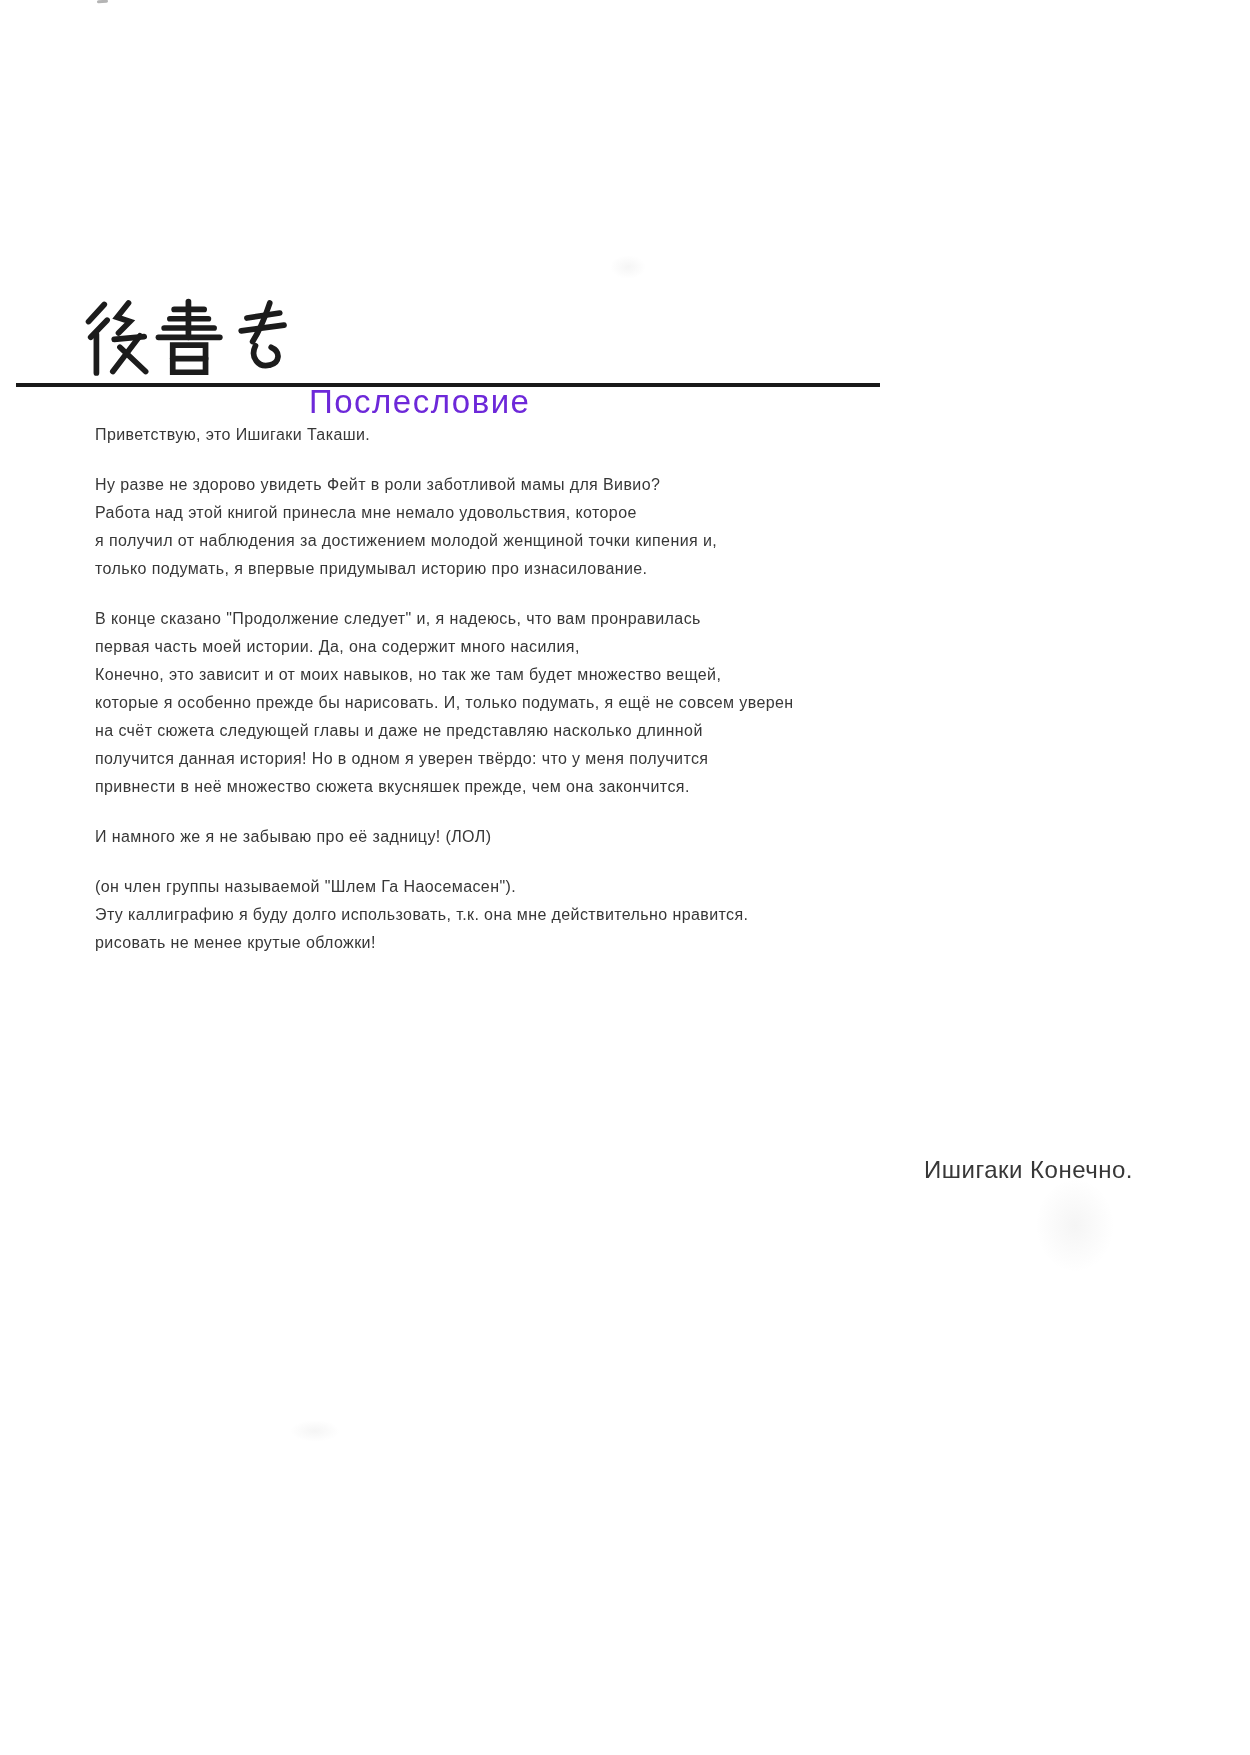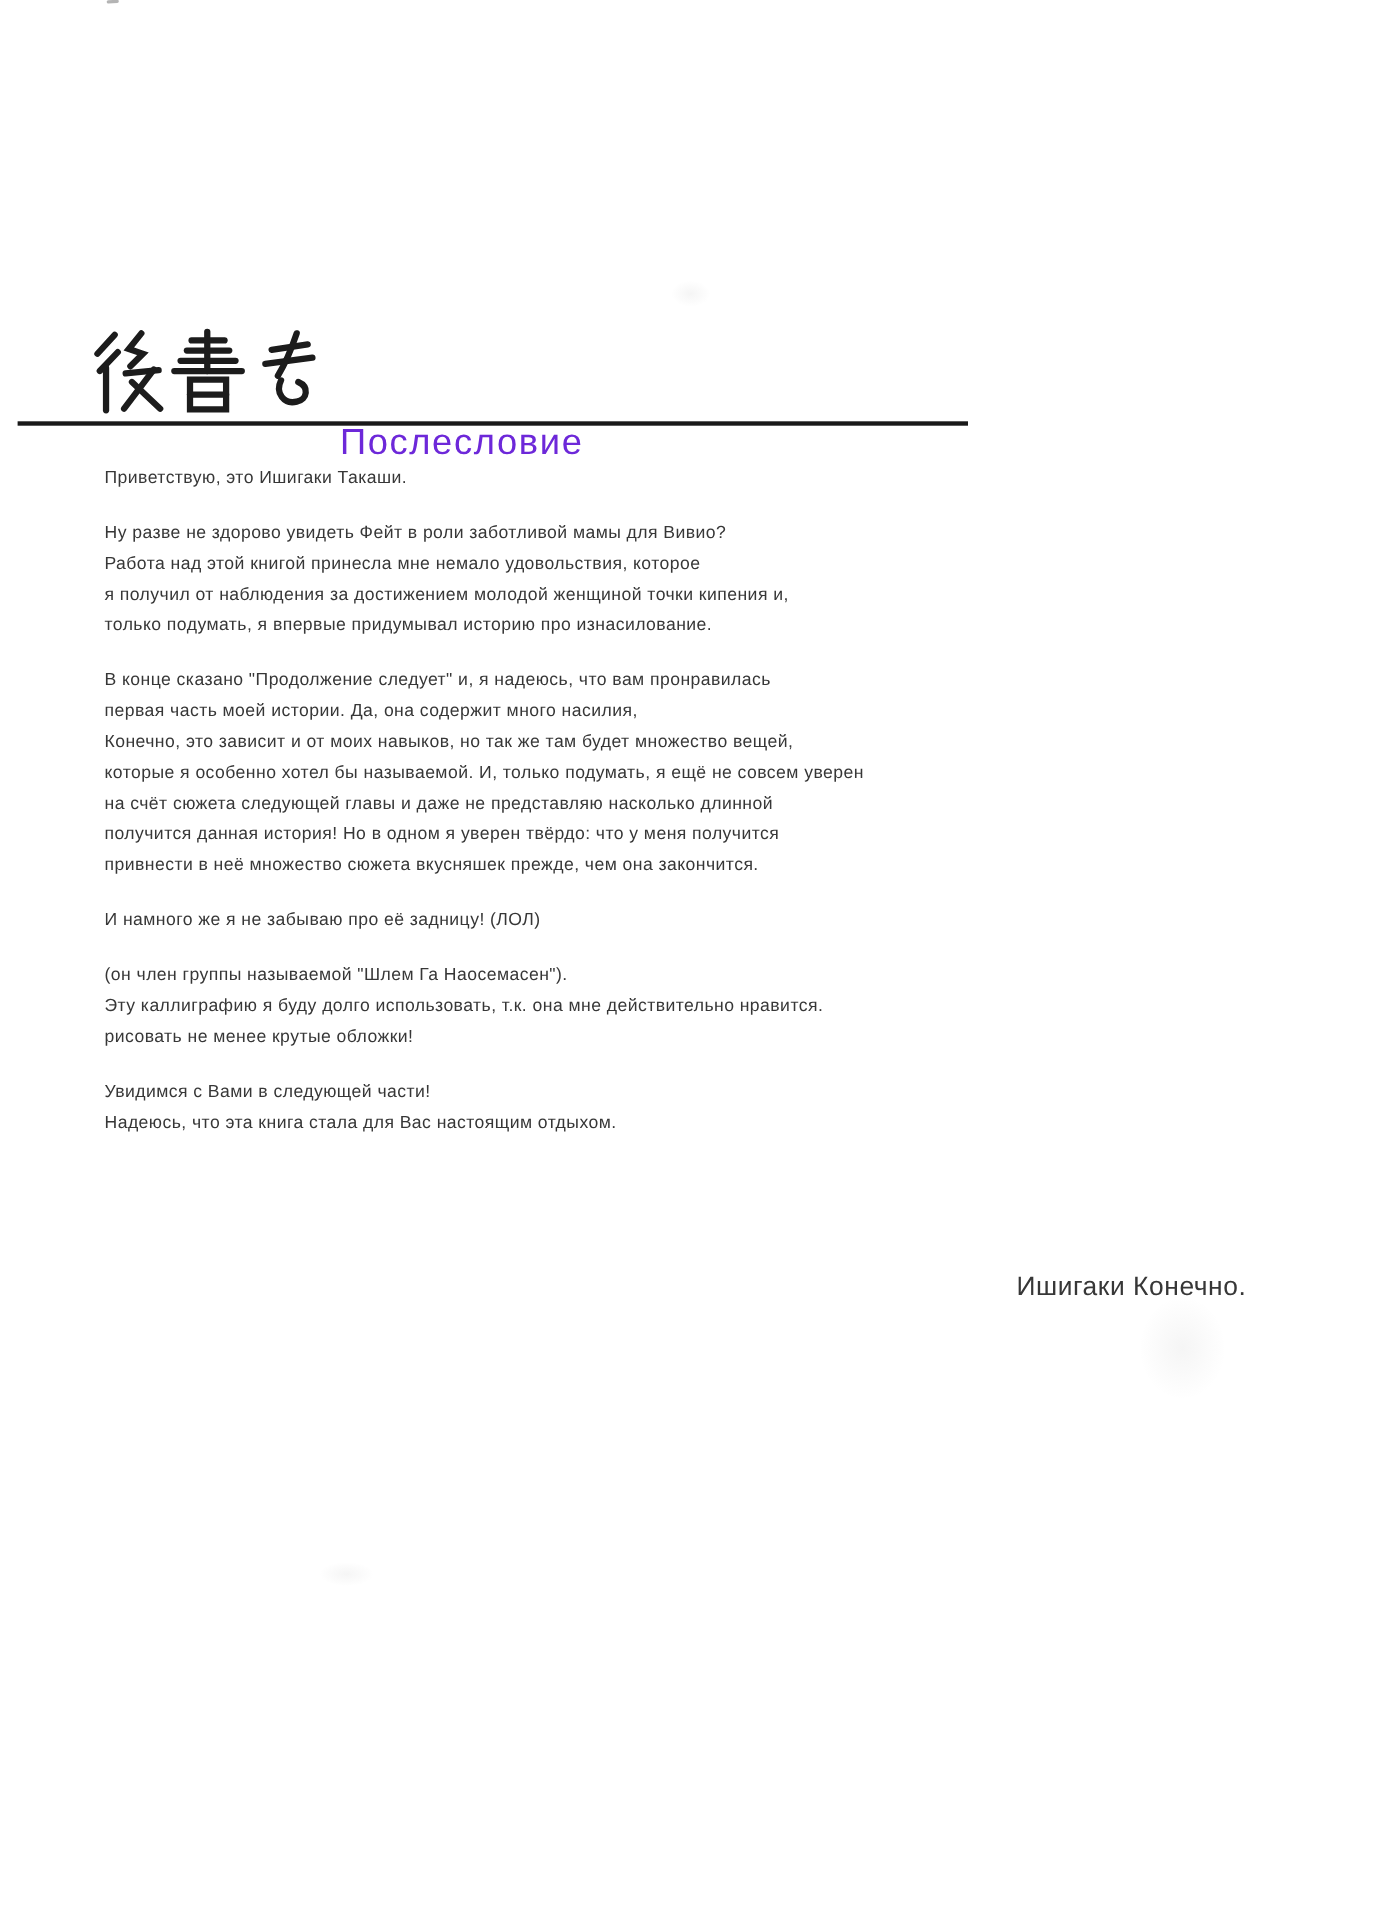--- a/index.html
+++ b/index.html
@@ -147,36 +147,32 @@
       <p>
         <span class="line">Ну разве не здорово увидеть Фейт в роли заботливой мамы для Вивио?</span>
         <span class="line">Работа над этой книгой принесла мне немало удовольствия, которое</span>
         <span class="line">я получил от наблюдения за достижением молодой женщиной точки кипения и,</span>
         <span class="line">только подумать, я впервые придумывал историю про изнасилование.</span>
       </p>
       <p>
         <span class="line">В конце сказано "Продолжение следует" и, я надеюсь, что вам пронравилась</span>
         <span class="line">первая часть моей истории. Да, она содержит много насилия,</span>
         <span class="line">Конечно, это зависит и от моих навыков, но так же там будет множество вещей,</span>
-        <span class="line">которые я особенно хотел бы называемой. И, только подумать, я ещё не совсем уверен</span>
+        <span class="line">которые я особенно прежде бы нарисовать. И, только подумать, я ещё не совсем уверен</span>
         <span class="line">на счёт сюжета следующей главы и даже не представляю насколько длинной</span>
         <span class="line">получится данная история! Но в одном я уверен твёрдо: что у меня получится</span>
         <span class="line">привнести в неё множество сюжета вкусняшек прежде, чем она закончится.</span>
       </p>
       <p>
         <span class="line">И намного же я не забываю про её задницу! (ЛОЛ)</span>
       </p>
       <p>
         <span class="line">(он член группы называемой "Шлем Га Наосемасен").</span>
         <span class="line">Эту каллиграфию я буду долго использовать, т.к. она мне действительно нравится.</span>
         <span class="line">рисовать не менее крутые обложки!</span>
-      </p>
-      <p>
-        <span class="line">Увидимся с Вами в следующей части!</span>
-        <span class="line">Надеюсь, что эта книга стала для Вас настоящим отдыхом.</span>
       </p>
     </main>
 
   <div class="signature">Ишигаки Конечно.</div>
 
   <div class="artifact speck-top"></div>
   <div class="artifact smudge-a"></div>
   <div class="artifact smudge-b"></div>
   <div class="artifact smudge-c"></div>
 

